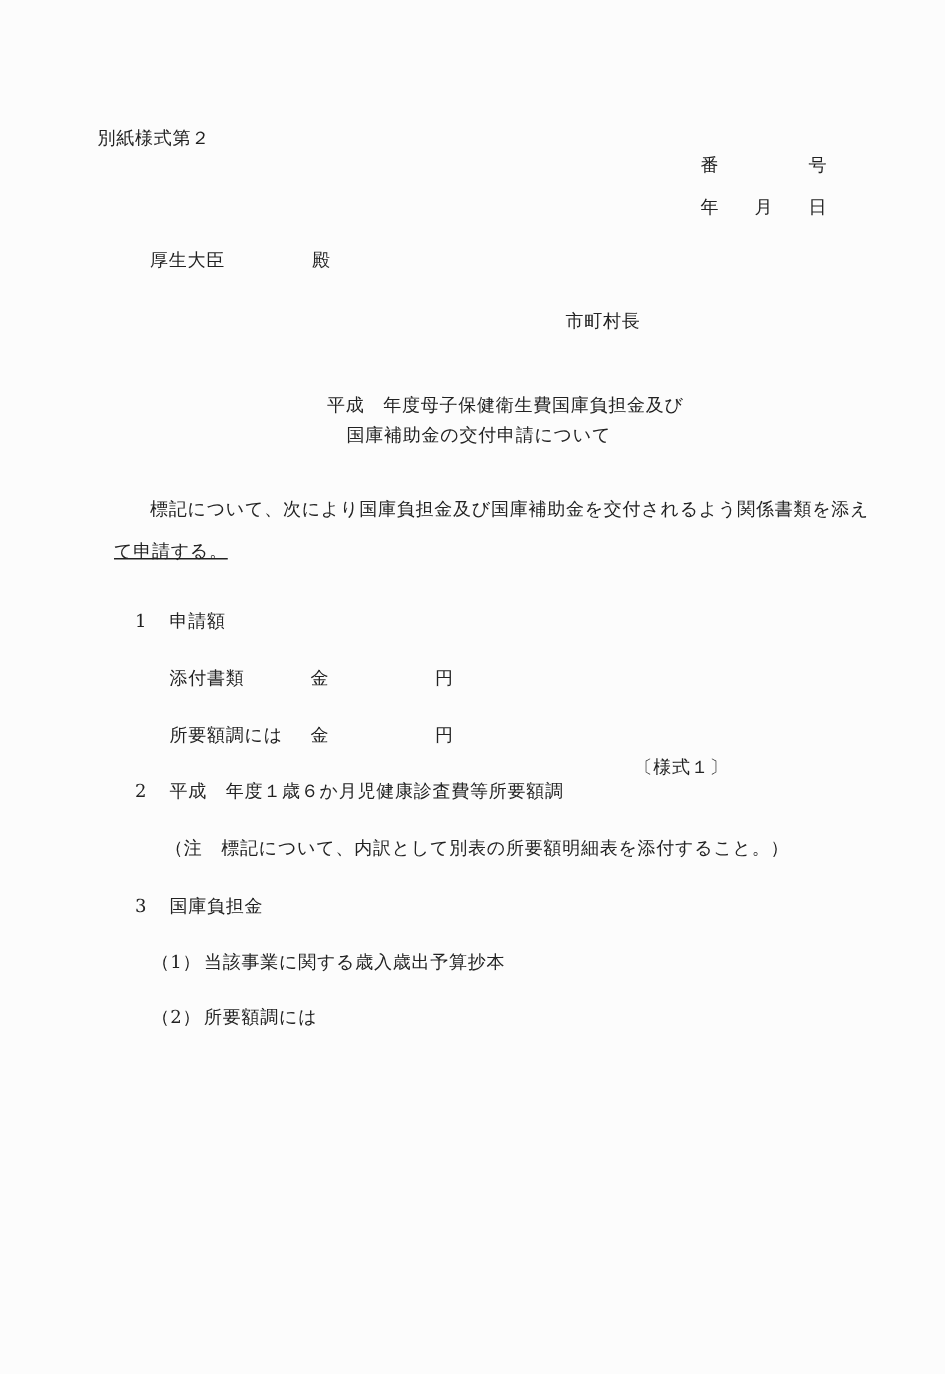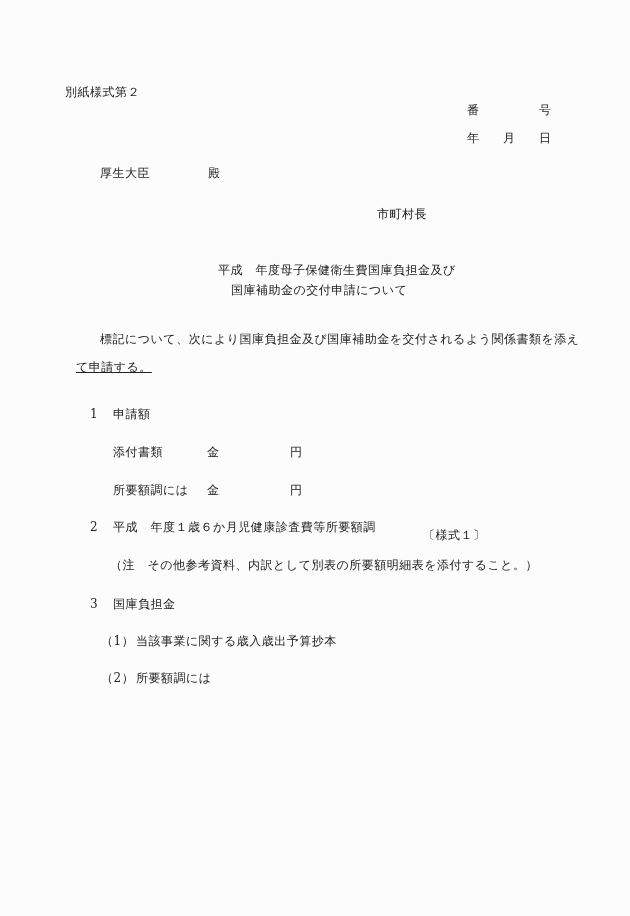--- a/index.html
+++ b/index.html
@@ -54,23 +54,23 @@
   <span class="t" style="left:113px; top:445px;">添付書類</span>
   <span class="t" style="left:207px; top:445px;">金</span>
   <span class="t" style="left:290px; top:445px;">円</span>
 
   <span class="t" style="left:113px; top:483px;">所要額調には</span>
   <span class="t" style="left:207px; top:483px;">金</span>
   <span class="t" style="left:290px; top:483px;">円</span>
 
   <span class="t" style="left:90px; top:520px;">2</span>
   <span class="t" style="left:113px; top:520px;">平成　年度１歳６か月児健康診査費等所要額調</span>
-  <span class="t" style="left:423px; top:528px;text-align:center;">〔様式１〕</span>
+  <span class="t" style="left:423px; top:504px;text-align:center;">〔様式１〕</span>
 
-  <span class="t" style="left:110px; top:558px;">（注　その他参考資料、内訳として別表の所要額明細表を添付すること。）</span>
+  <span class="t" style="left:110px; top:558px;">（注　標記について、内訳として別表の所要額明細表を添付すること。）</span>
 
   <span class="t" style="left:90px; top:597px;">3</span>
   <span class="t" style="left:113px; top:597px;">国庫負担金</span>
 
   <span class="t" style="left:101px; top:634px;">（1）</span>
   <span class="t" style="left:136px; top:634px;">当該事業に関する歳入歳出予算抄本</span>
 
   <span class="t" style="left:101px; top:671px;">（2）</span>
   <span class="t" style="left:136px; top:671px;">所要額調には</span>
 

